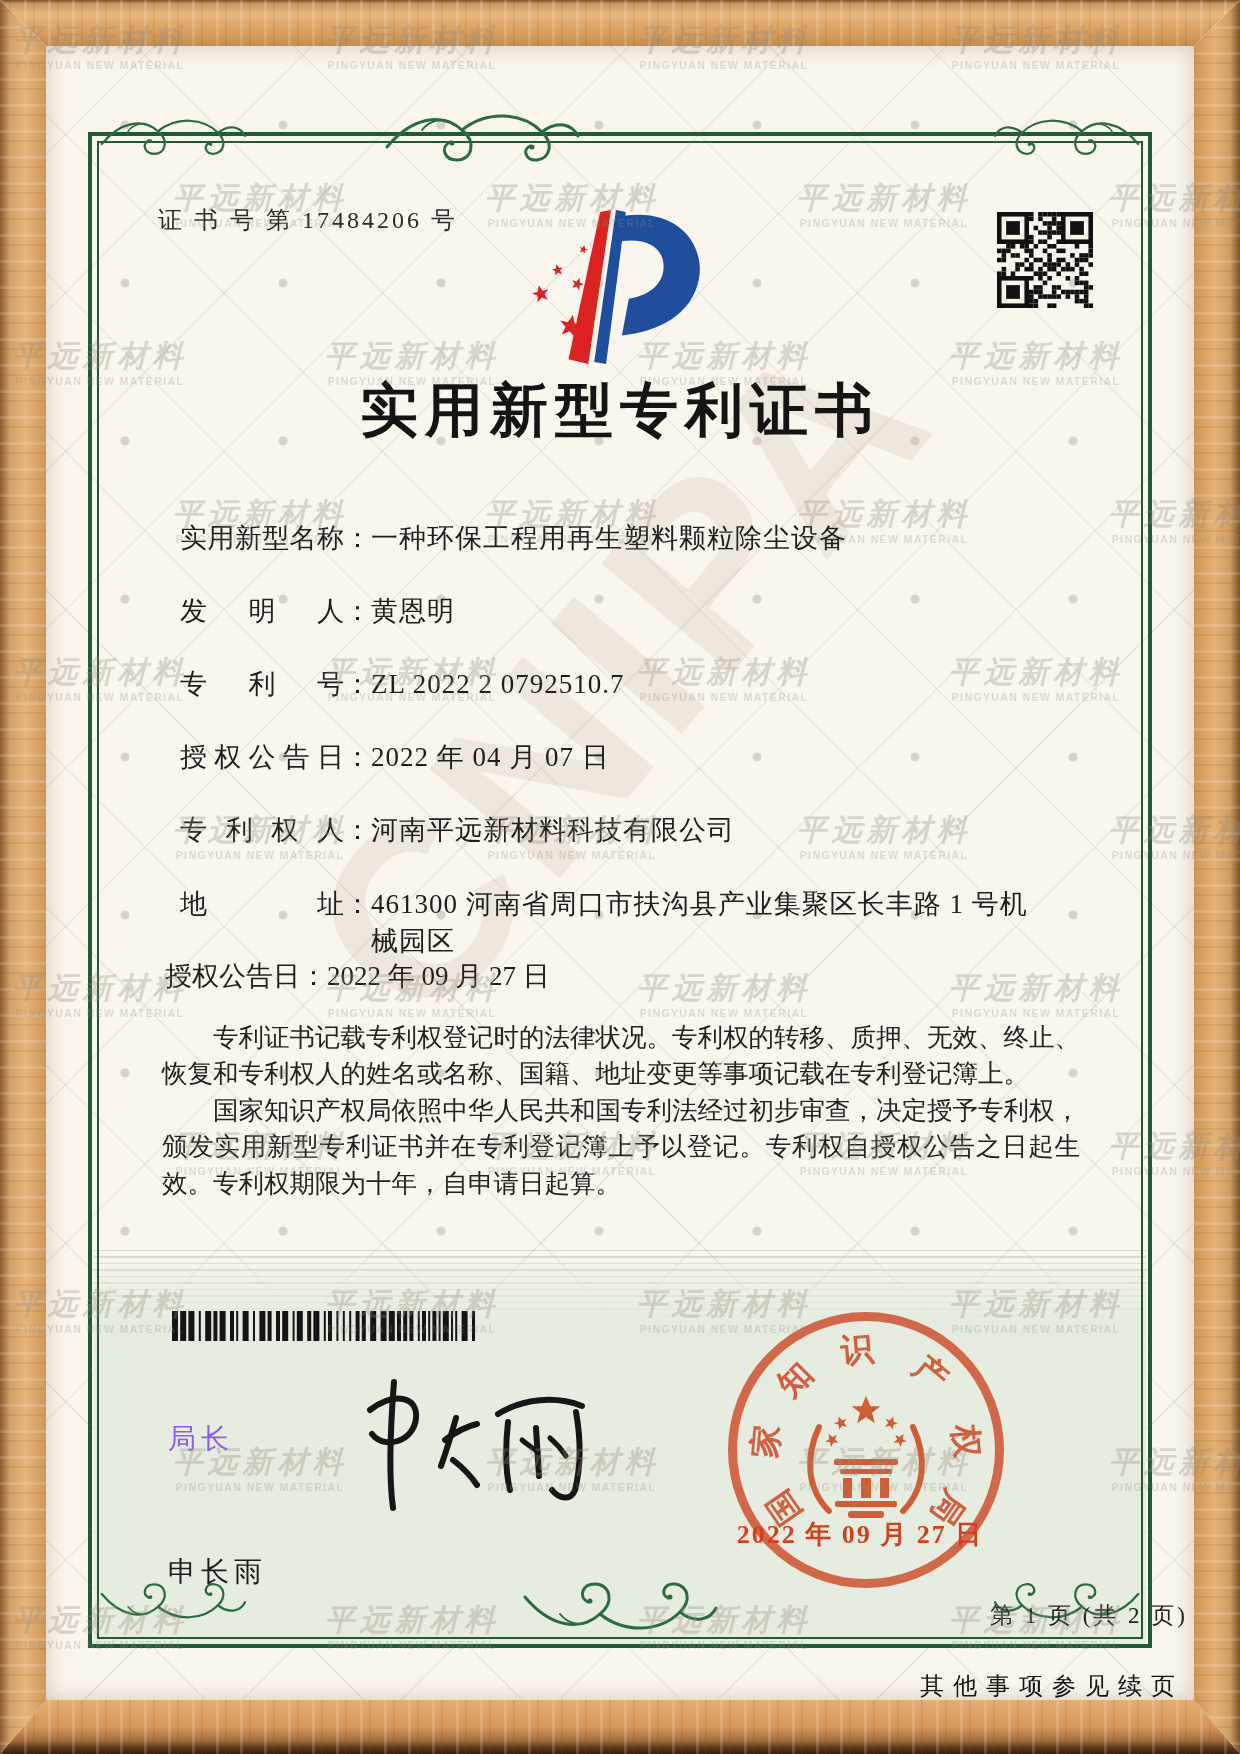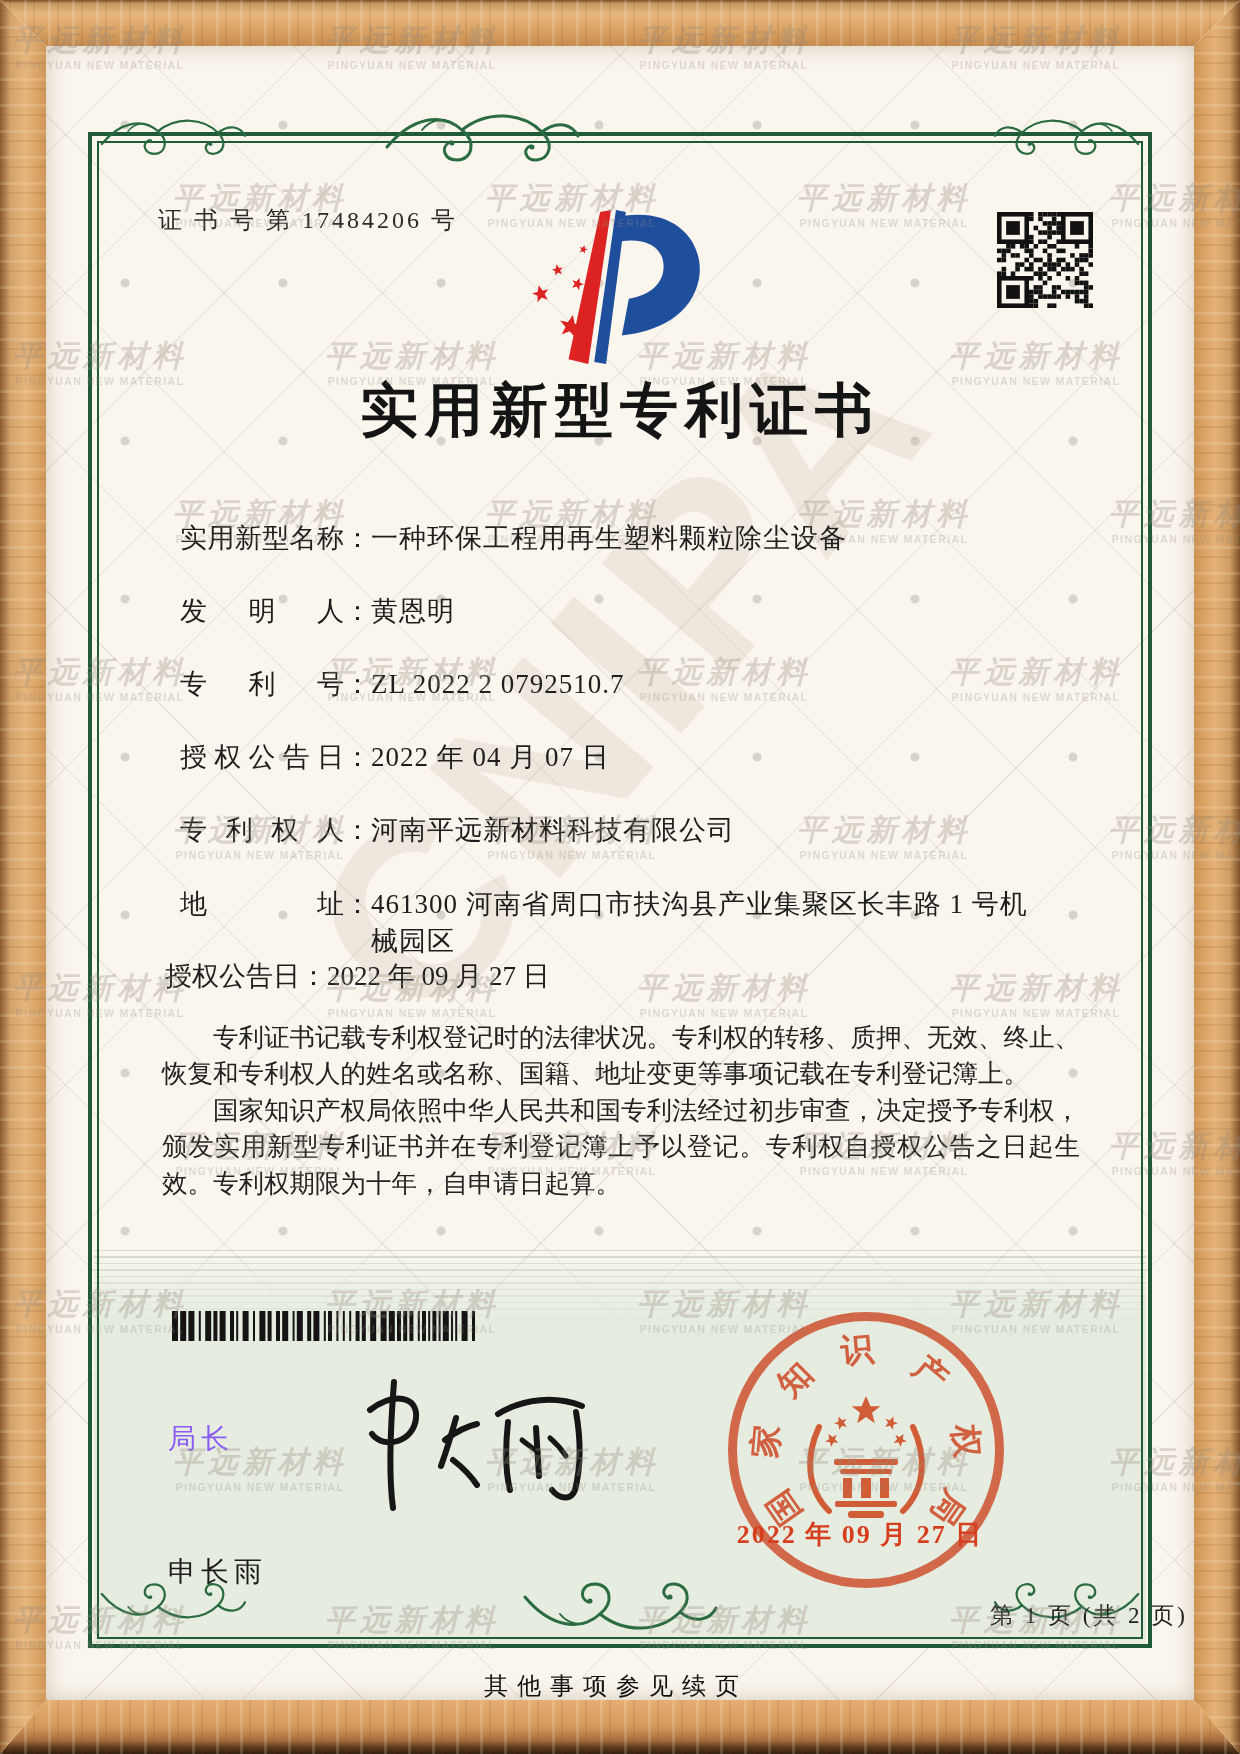--- a/index.html
+++ b/index.html
@@ -71,21 +71,21 @@
 
   .seal{position:absolute;left:728px;top:1312px;width:258px;height:258px;z-index:12;border-radius:50%;
      border:9px solid rgba(231,100,69,.92);mix-blend-mode:multiply;}
   .seal .ring-char{position:absolute;left:50%;top:50%;font-size:33px;font-weight:bold;color:rgba(231,96,63,.95);}
   .seal .emblem{position:absolute;left:50%;top:54%;transform:translate(-50%,-50%);}
   .seal-date{position:absolute;left:690px;top:1517px;width:340px;z-index:13;text-align:center;
      font-size:26px;font-weight:600;letter-spacing:2px;color:#d63e1d;white-space:nowrap;}
 
   .page-footer{position:absolute;left:0;right:52px;top:1600px;z-index:10;text-align:right;
      font-size:23px;letter-spacing:3px;color:#222;}
-  .note{position:absolute;left:0;right:56px;top:1670px;z-index:10;text-align:center;
+  .note{position:absolute;left:0;right:56px;top:1670px;z-index:10;text-align:right;
      font-size:24px;letter-spacing:9px;color:#111;margin-left:48px;}
 
   
   .wm-layer{position:absolute;inset:0;z-index:50;pointer-events:none;overflow:hidden;}
   .wm{position:absolute;width:260px;text-align:center;color:rgba(148,140,128,.32);}
   .wm .cn{display:block;font-size:30px;font-weight:bold;font-style:italic;letter-spacing:5px;}
   .wm .en{display:block;margin-top:-2px;font-size:10.5px;font-weight:bold;letter-spacing:1.4px;
      font-family:"Liberation Sans","DejaVu Sans",sans-serif;color:rgba(148,140,128,.28);}
 </style>
 </head>

